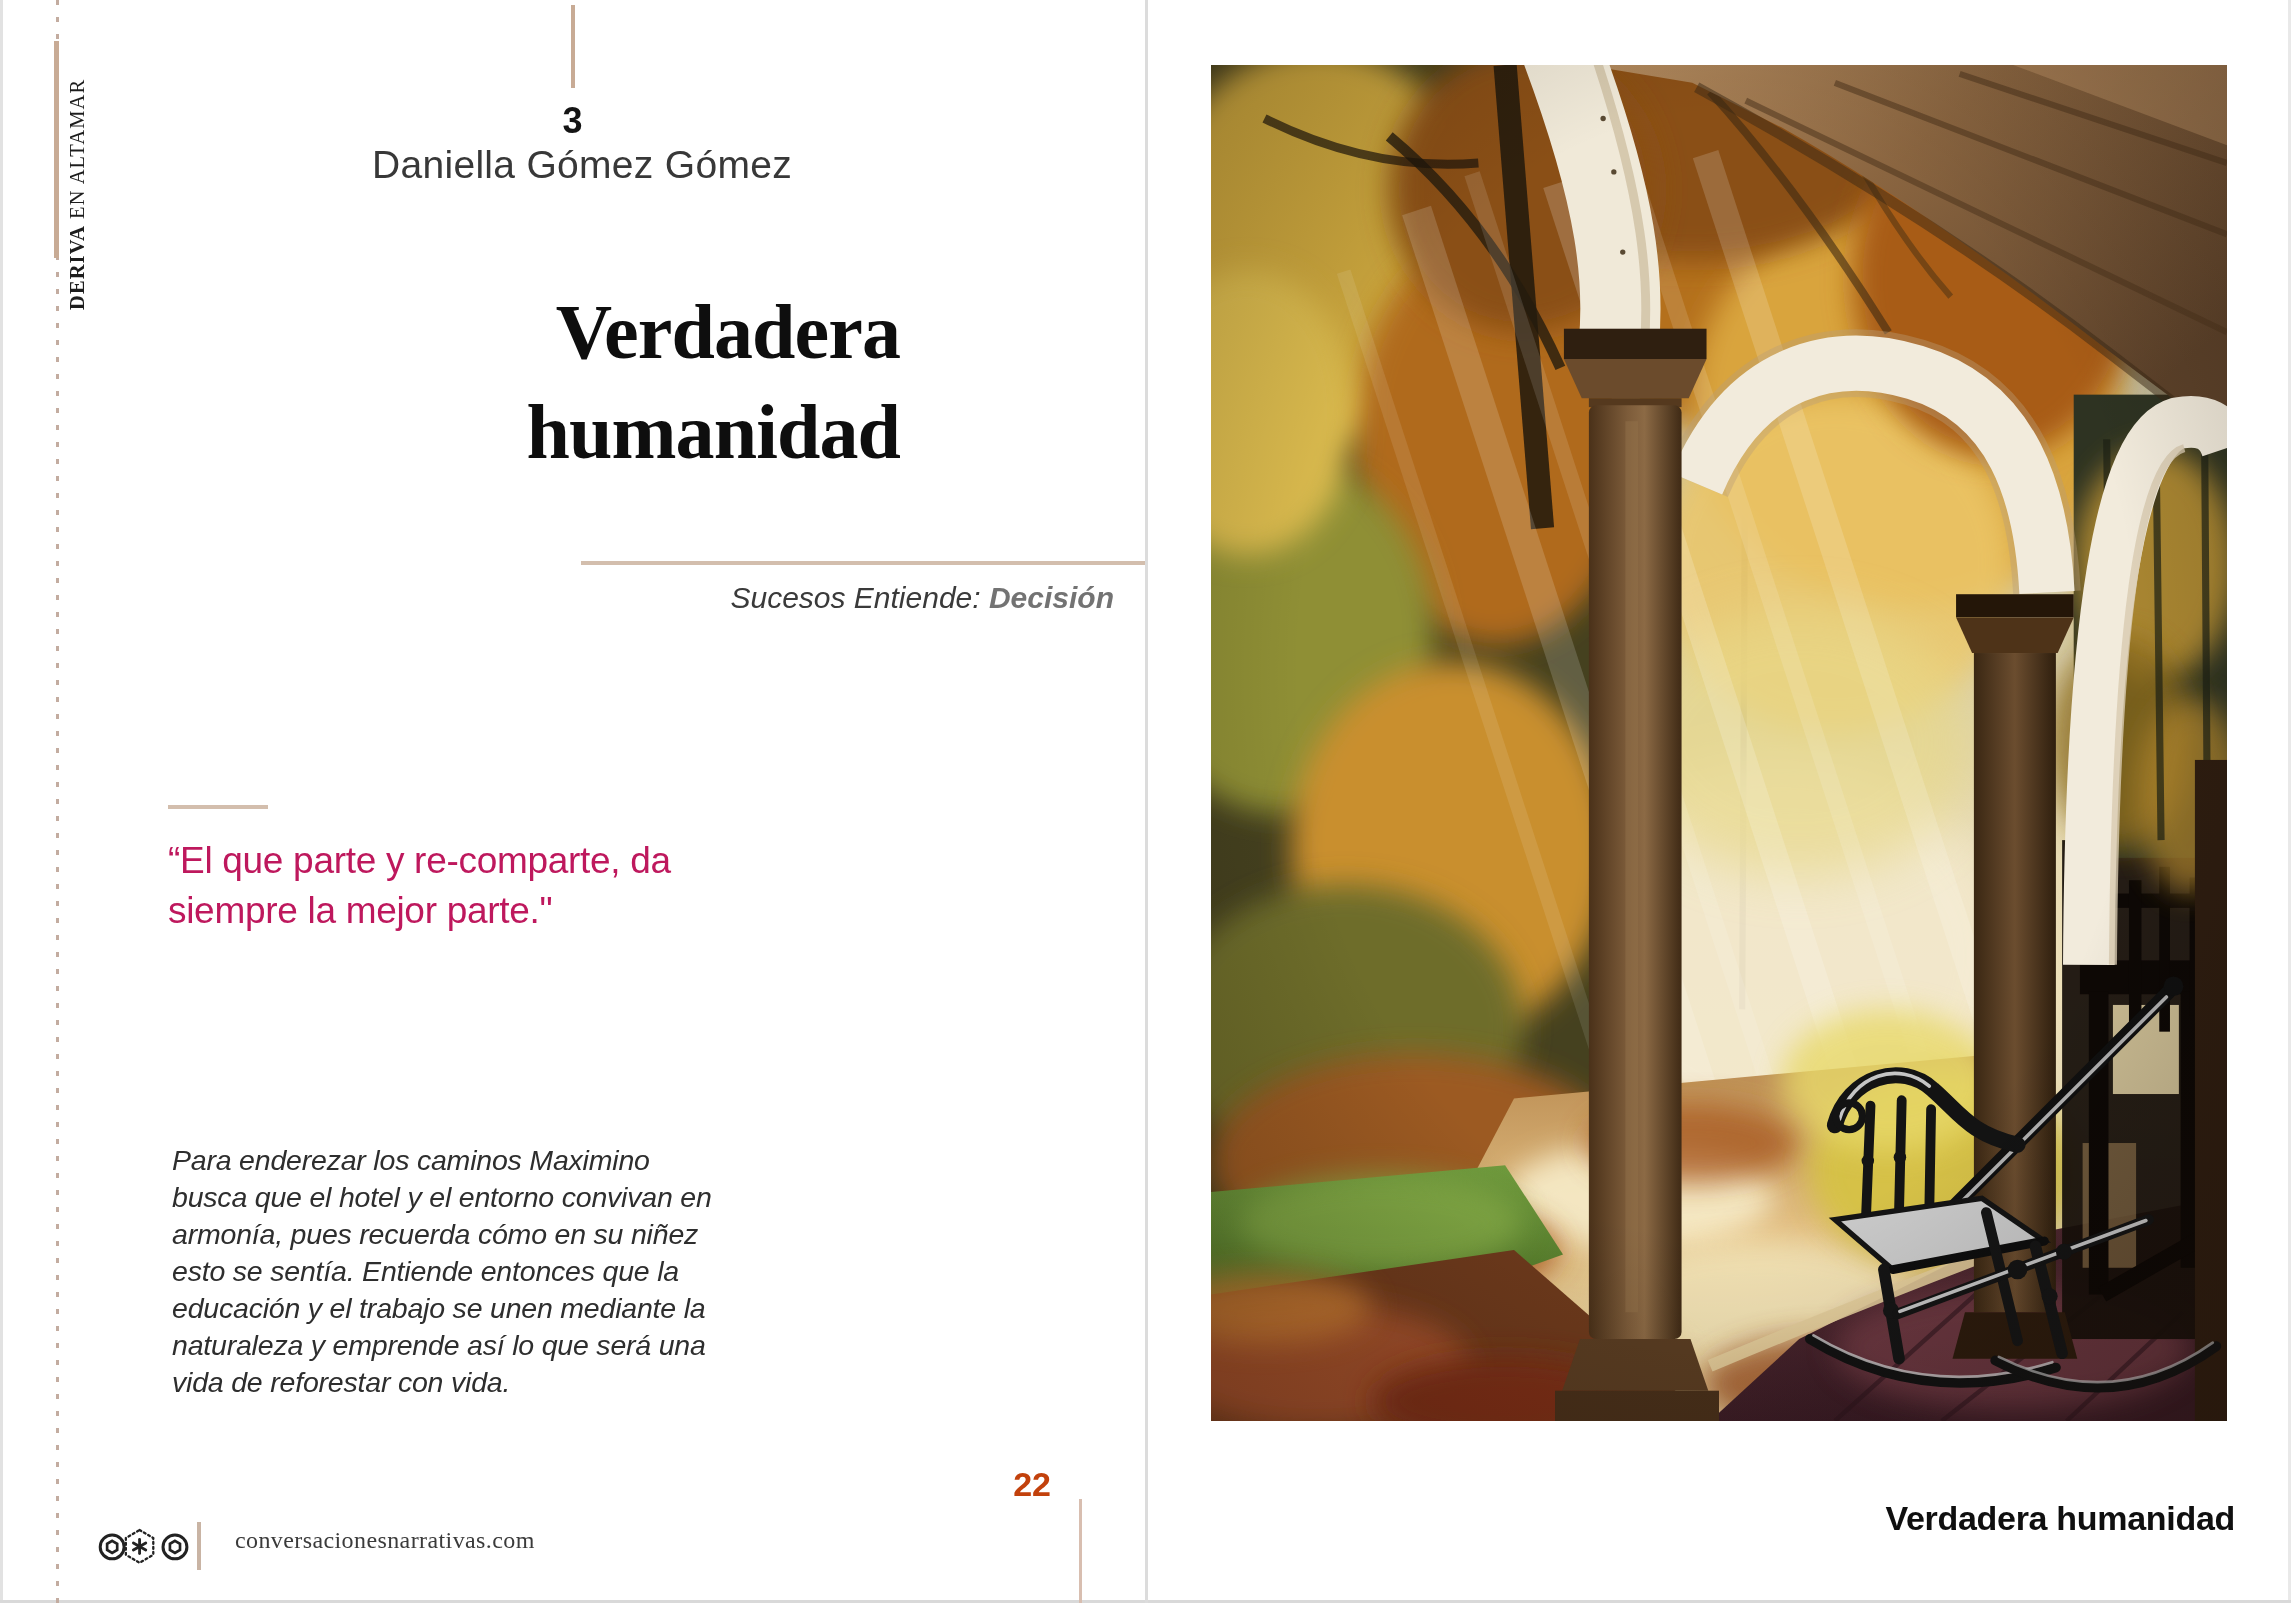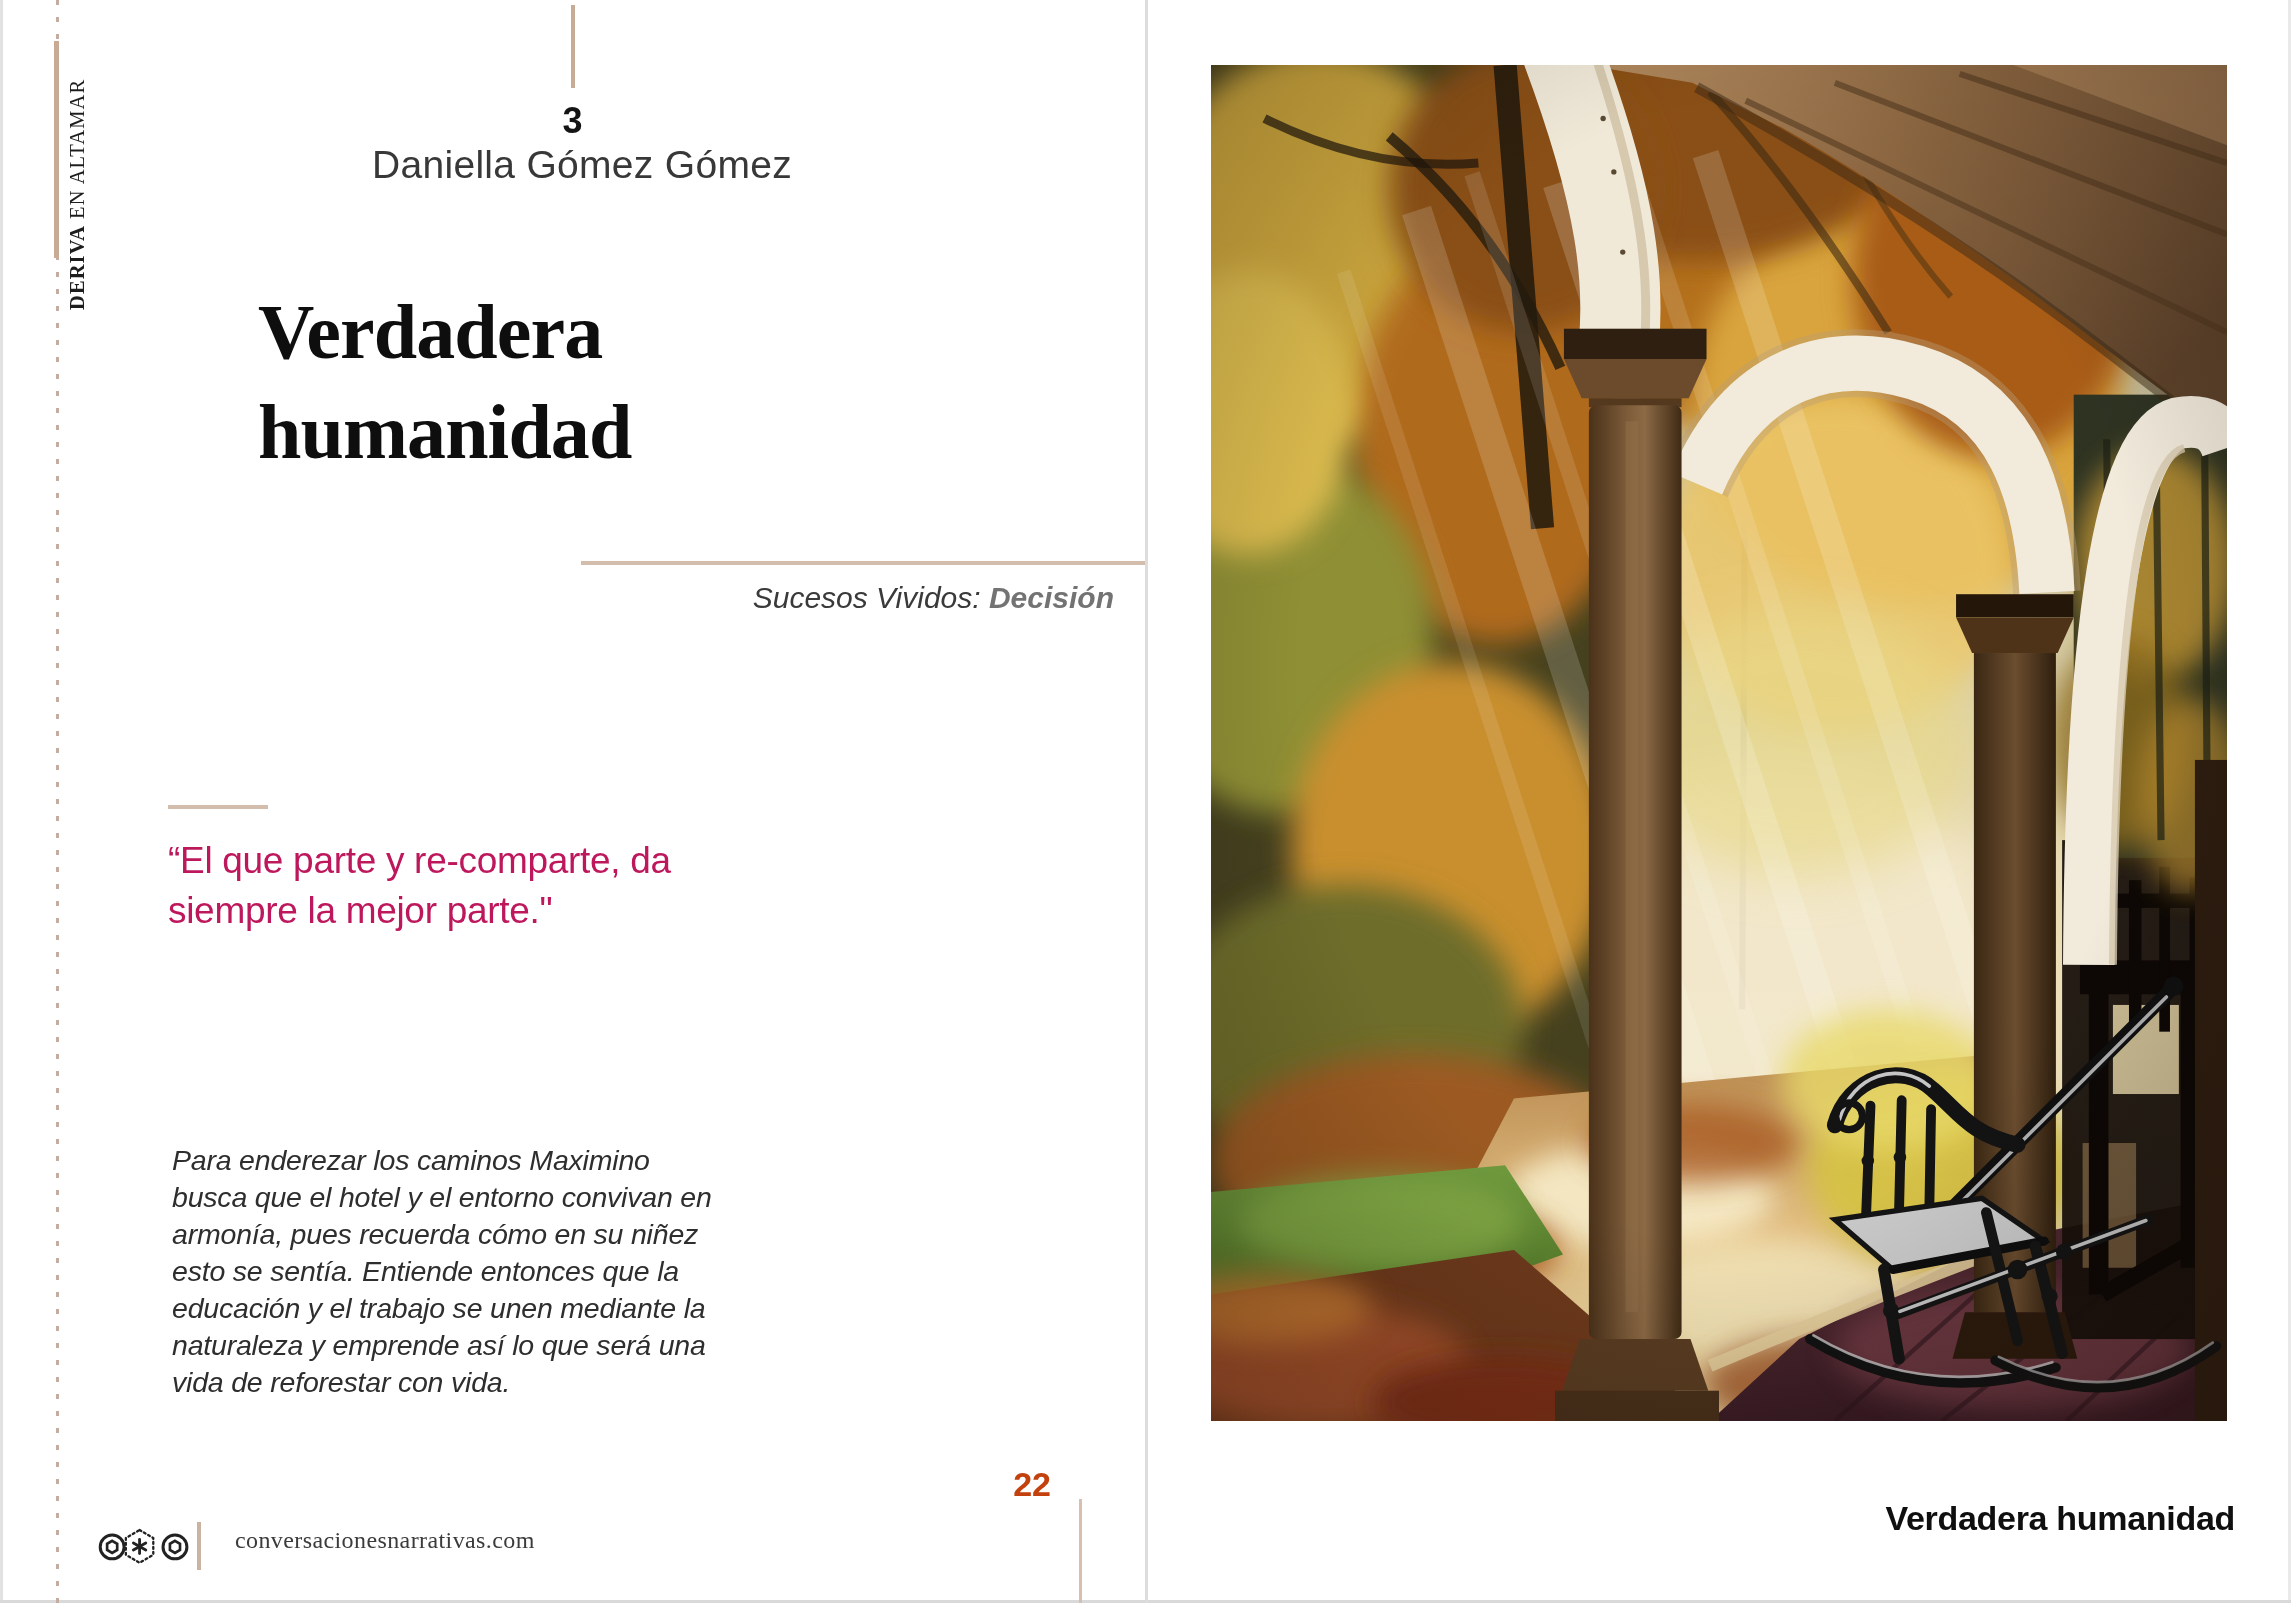--- a/index.html
+++ b/index.html
@@ -21,21 +21,21 @@
   .vertical-brand{left:66px;top:43px;height:267px;writing-mode:vertical-rl;transform:rotate(180deg);
     font-family:"Liberation Serif",serif;font-size:20.5px;letter-spacing:1.1px;color:#1d1d1d;white-space:nowrap;}
   .vertical-brand .b{font-weight:700;}
 
   
   .chapter-tick{left:571px;top:4.5px;width:3.6px;height:83px;background:#c8ab95;}
   .chapter-number{left:439px;top:100px;width:267px;text-align:center;
     font-size:36px;font-weight:700;color:#141414;}
   .author{left:270px;top:143px;width:624px;text-align:center;
     font-size:39px;font-weight:400;color:#383838;letter-spacing:0.3px;}
-  .title{left:258px;top:282px;width:642px;margin:0;text-align:left;
+  .title{left:258px;top:282px;width:642px;margin:0;text-align:right;
     font-family:"Liberation Serif",serif;font-weight:700;font-size:78px;line-height:100px;
     color:#0e0e0e;white-space:pre-line;letter-spacing:-0.9px;}
 
   .section-rule{left:581px;top:561px;width:564px;height:3.6px;background:#d3bead;}
   .section-line{left:570px;top:581px;width:544px;text-align:right;font-style:italic;font-size:30px;color:#3a3a3a;}
   .section-line .val{font-weight:700;color:#737373;}
 
   .quote-rule{left:168px;top:805px;width:100px;height:3.6px;background:#d3bead;}
   .quote{left:168px;top:836px;width:606px;font-size:37px;line-height:50px;color:#be185d;
     white-space:pre-line;letter-spacing:-0.3px;}
@@ -70,21 +70,21 @@
   <div class="abs spine-accent"></div>
   <div class="abs vertical-brand"><span class="b">DERIVA</span><span> EN ALTAMAR</span></div>
 
   <div class="abs chapter-tick"></div>
   <div class="abs chapter-number">3</div>
   <div class="abs author">Daniella Gómez Gómez</div>
   <h1 class="abs title">Verdadera
 humanidad</h1>
 
   <div class="abs section-rule"></div>
-  <div class="abs section-line"><span>Sucesos Vividos: </span><span class="val">Decisión</span></div>
+  <div class="abs section-line"><span>Sucesos Entiende: </span><span class="val">Decisión</span></div>
 
   <div class="abs quote-rule"></div>
   <div class="abs quote">“El que parte y re-comparte, da
 siempre la mejor parte."</div>
 
   <div class="abs body-text">Para enderezar los caminos Maximino
 busca que el hotel y el entorno convivan en
 armonía, pues recuerda cómo en su niñez
 esto se sentía. Entiende entonces que la
 educación y el trabajo se unen mediante la

